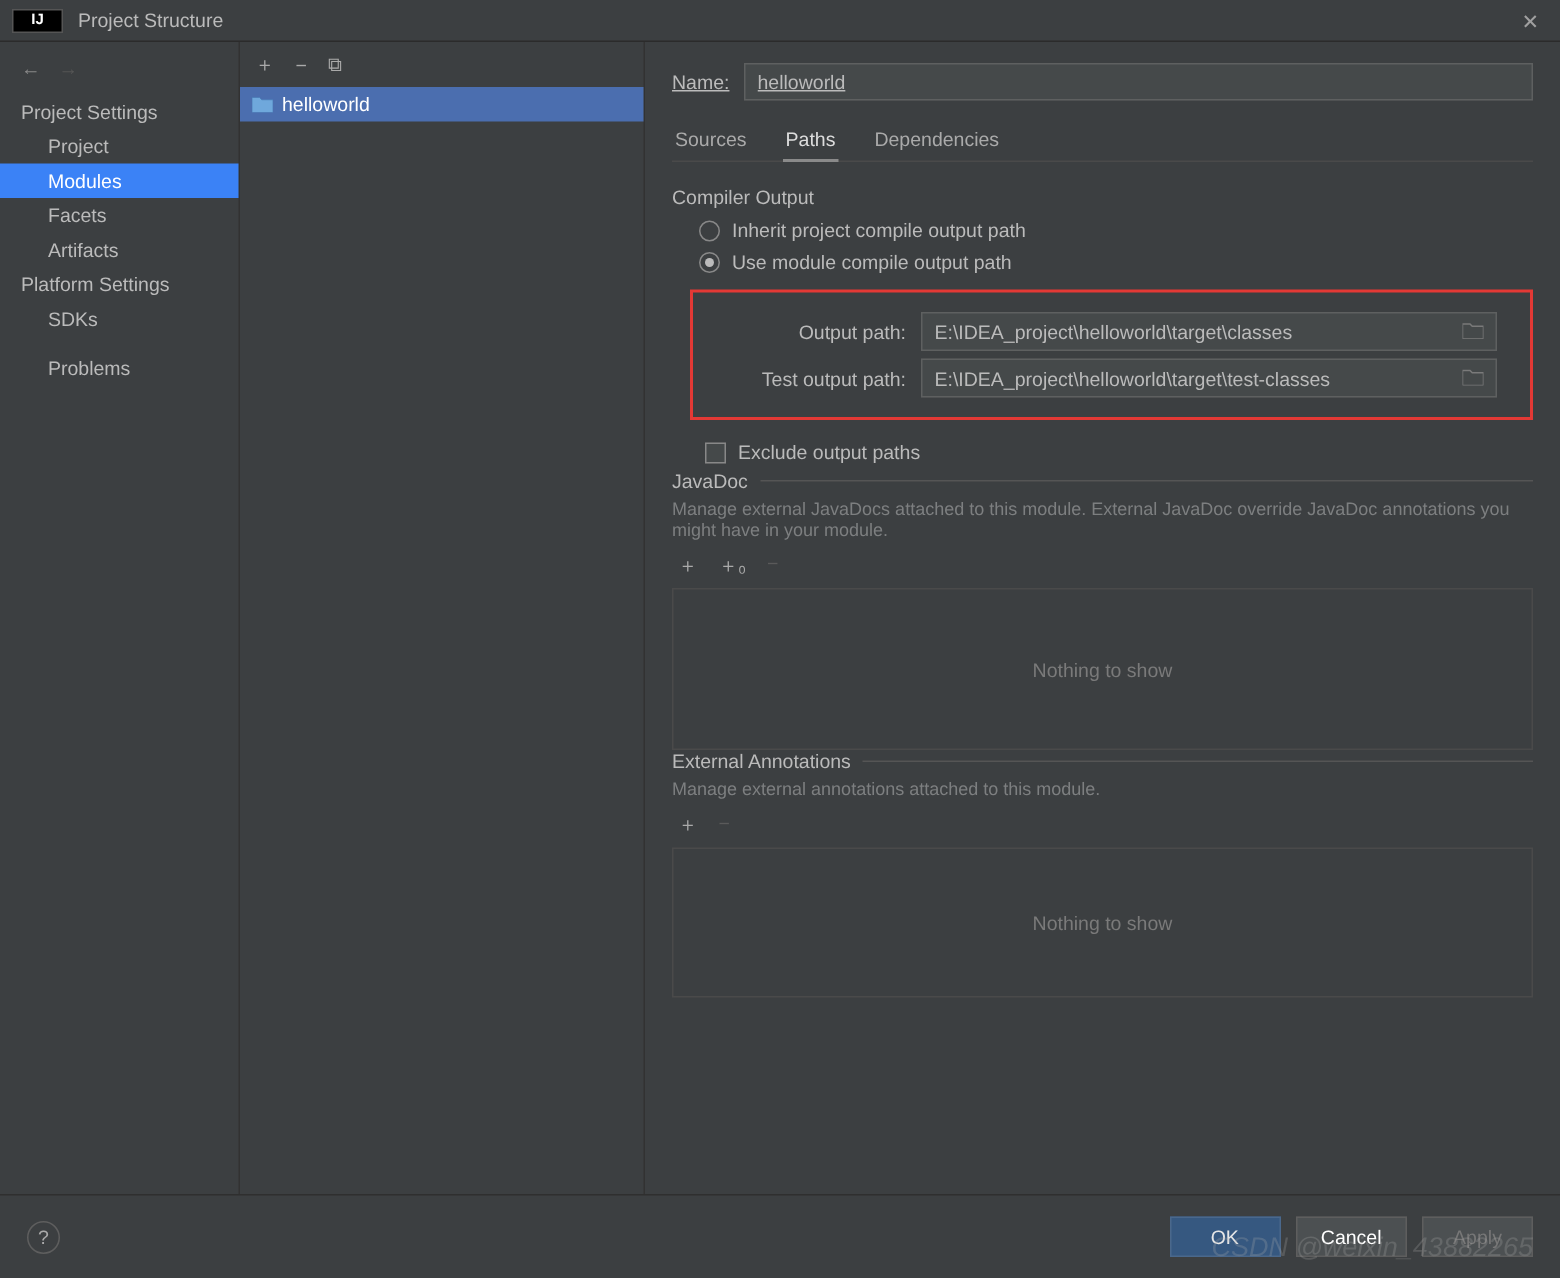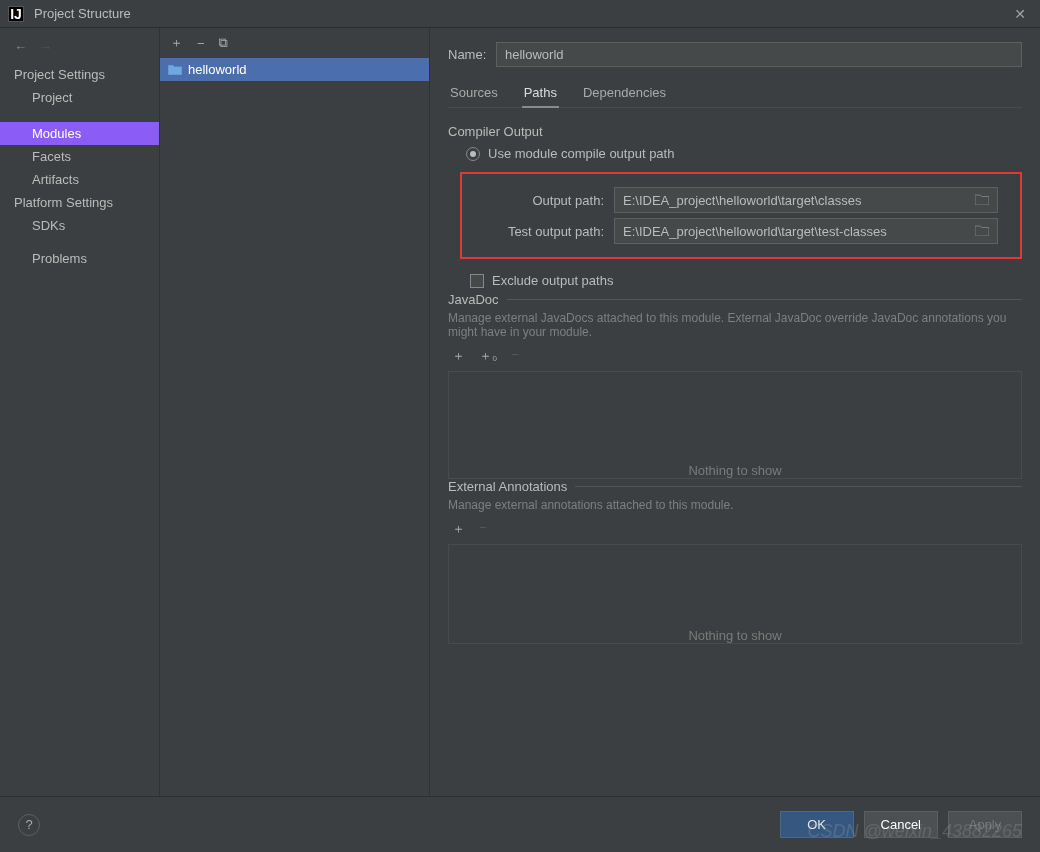--- a/index.html
+++ b/index.html
@@ -14,24 +14,24 @@
     }
     
     .titlebar {
       height: 28px;
       background: #3c3f41;
       border-bottom: 1px solid #2b2b2b;
       display: flex; align-items: center;
       padding: 0 8px;
     }
     .titlebar .app-icon {
-      width: 16px; height: 16px;
+      width: 34px; height: 16px;
       background: #000; border: 1px solid #555;
       display: flex; align-items: center; justify-content: center;
-      font-size: 14px; font-weight: bold; color: #fff;
+      font-size: 10px; font-weight: bold; color: #fff;
     }
     .titlebar .title { margin-left: 10px; color: #bbbbbb; flex: 1; }
     .titlebar .close { color: #a0a0a0; cursor: pointer; font-size: 14px; padding: 0 6px; }
     
     .container {
       display: flex;
       height: calc(100% - 84px);
     }
     
     .sidebar {
@@ -51,21 +51,21 @@
     .section-header {
       color: #bbbbbb; font-weight: normal;
       padding: 4px 14px;
     }
     .nav-item {
       padding: 4px 14px 4px 32px;
       cursor: pointer;
       color: #bbbbbb;
     }
     .nav-item.selected {
-      background: #8b5cf6; color: #ffffff; margin-top: 13px;
+      background: #3b82f6; color: #ffffff;
     }
     .problems-item { padding-top: 14px; }
     
     .module-col {
       width: 270px;
       background: #3c3f41;
       border-right: 1px solid #323232;
       display: flex; flex-direction: column;
     }
     .module-toolbar {
@@ -87,21 +87,21 @@
       position: relative;
     }
     .folder-icon svg { display: block; }
     
     .details {
       flex: 1;
       padding: 14px 18px 10px 18px;
       overflow: auto;
       position: relative;
     }
-    .name-row { display: flex; align-items: center; margin-bottom: 14px; }
+    .name-row { display: flex; align-items: center; margin-bottom: 14px; text-decoration: underline; }
     .name-row label { width: 48px; color: #bbb; }
     .name-row input {
       flex: 1;
       background: #45494a;
       border: 1px solid #5e6060;
       color: #bbb;
       padding: 4px 8px;
       font-size: 13px;
     }
     
@@ -192,21 +192,21 @@
     }
     .mini-toolbar {
       display: flex; gap: 14px;
       color: #aaa; padding: 2px 4px 6px 4px;
     }
     .mini-toolbar span { cursor: pointer; }
     .mini-toolbar span.disabled { color: #5a5a5a; }
     .empty-box {
       border: 1px solid #4a4a4a;
       height: 100px;
-      display: flex; align-items: flex-end; justify-content: center;
+      display: flex; align-items: center; justify-content: center;
       color: #7a7a7a;
     }
     .empty-box.tall { height: 108px; }
     
     .footer {
       height: 56px;
       border-top: 1px solid #2f2f2f;
       display: flex; align-items: center;
       padding: 0 18px;
       background: #3c3f41;
@@ -287,20 +287,24 @@
     </div>
 
     <div class="tabs">
       <div class="tab">Sources</div>
       <div class="tab active">Paths</div>
       <div class="tab">Dependencies</div>
     </div>
 
     <div class="group-title">Compiler Output</div>
 
+    <div class="radio-row">
+      <span class="radio"></span>
+      <span>Inherit project compile output path</span>
+    </div>
     <div class="radio-row">
       <span class="radio checked"></span>
       <span>Use module compile output path</span>
     </div>
 
     <div class="highlight-box">
       <div class="path-row">
         <label>Output path:</label>
         <div class="path-field">
           <span>E:\IDEA_project\helloworld\target\classes</span>

